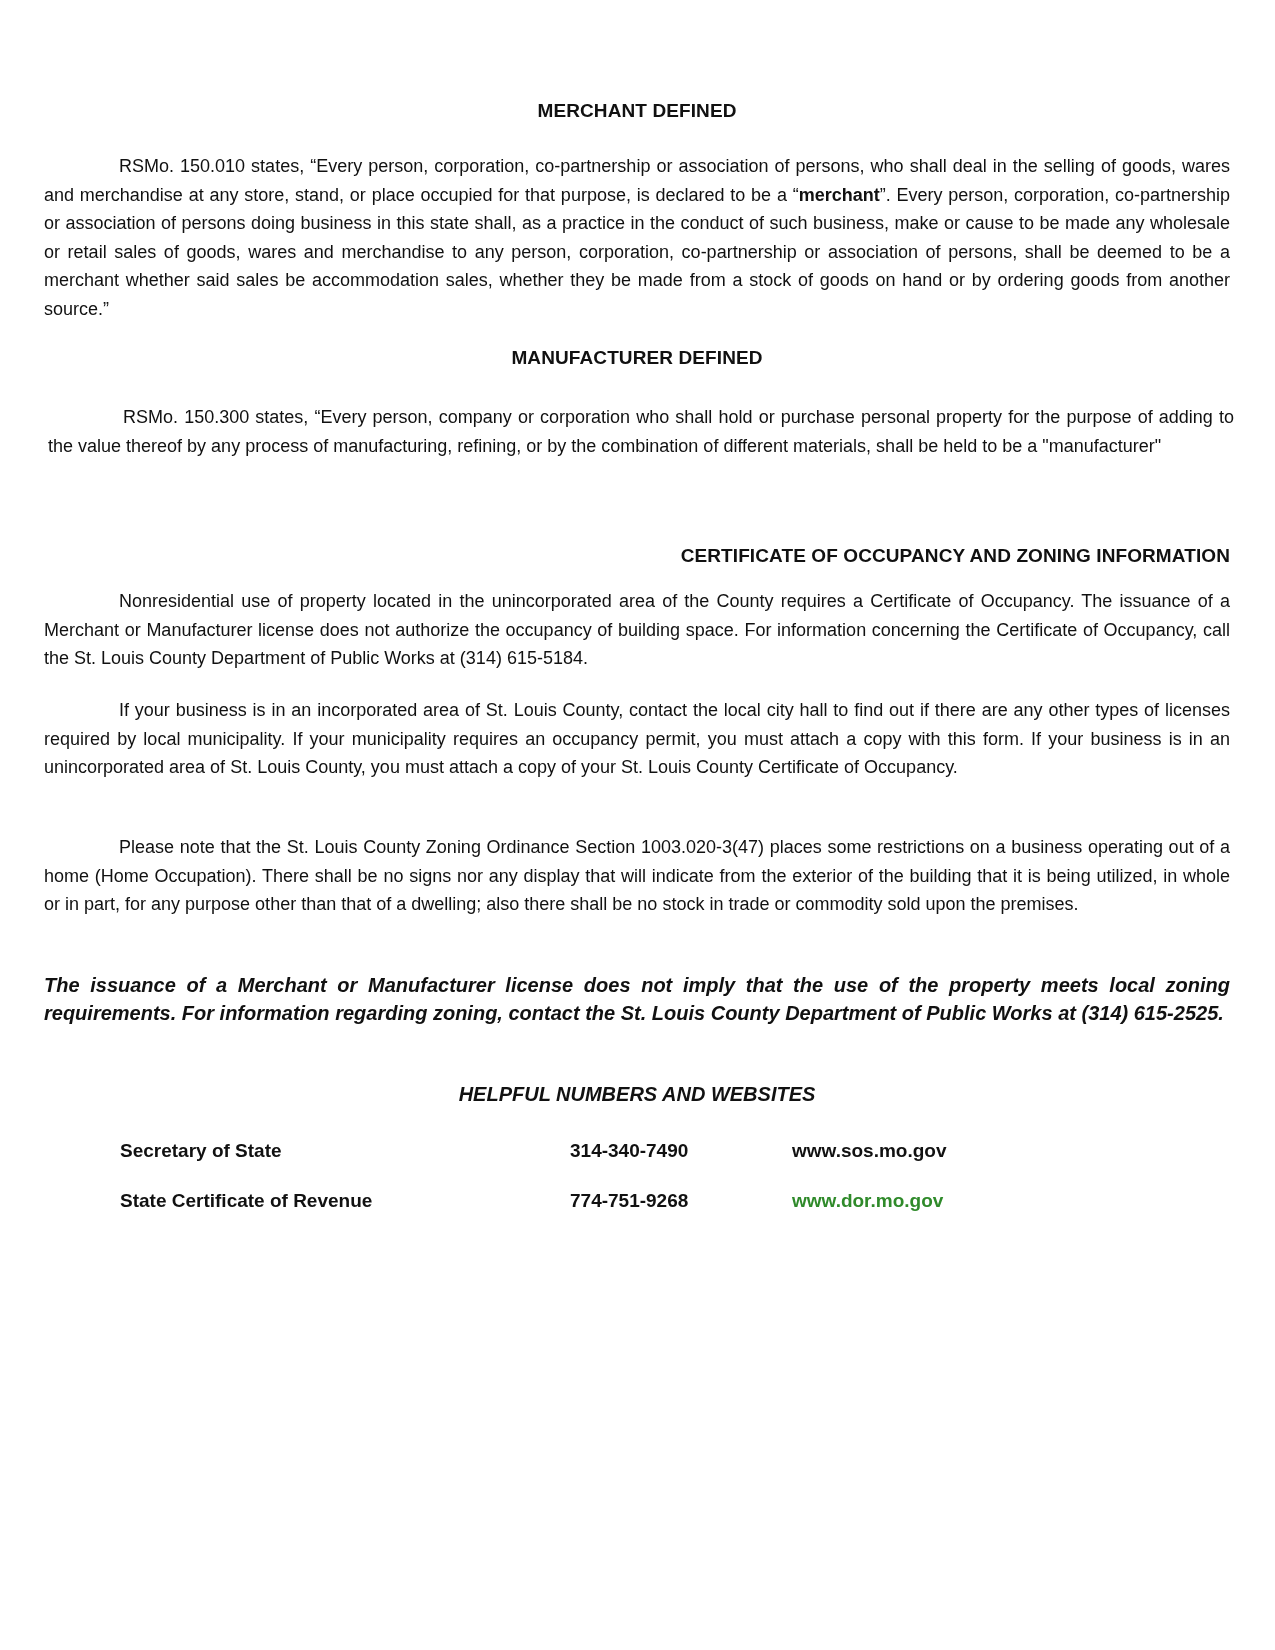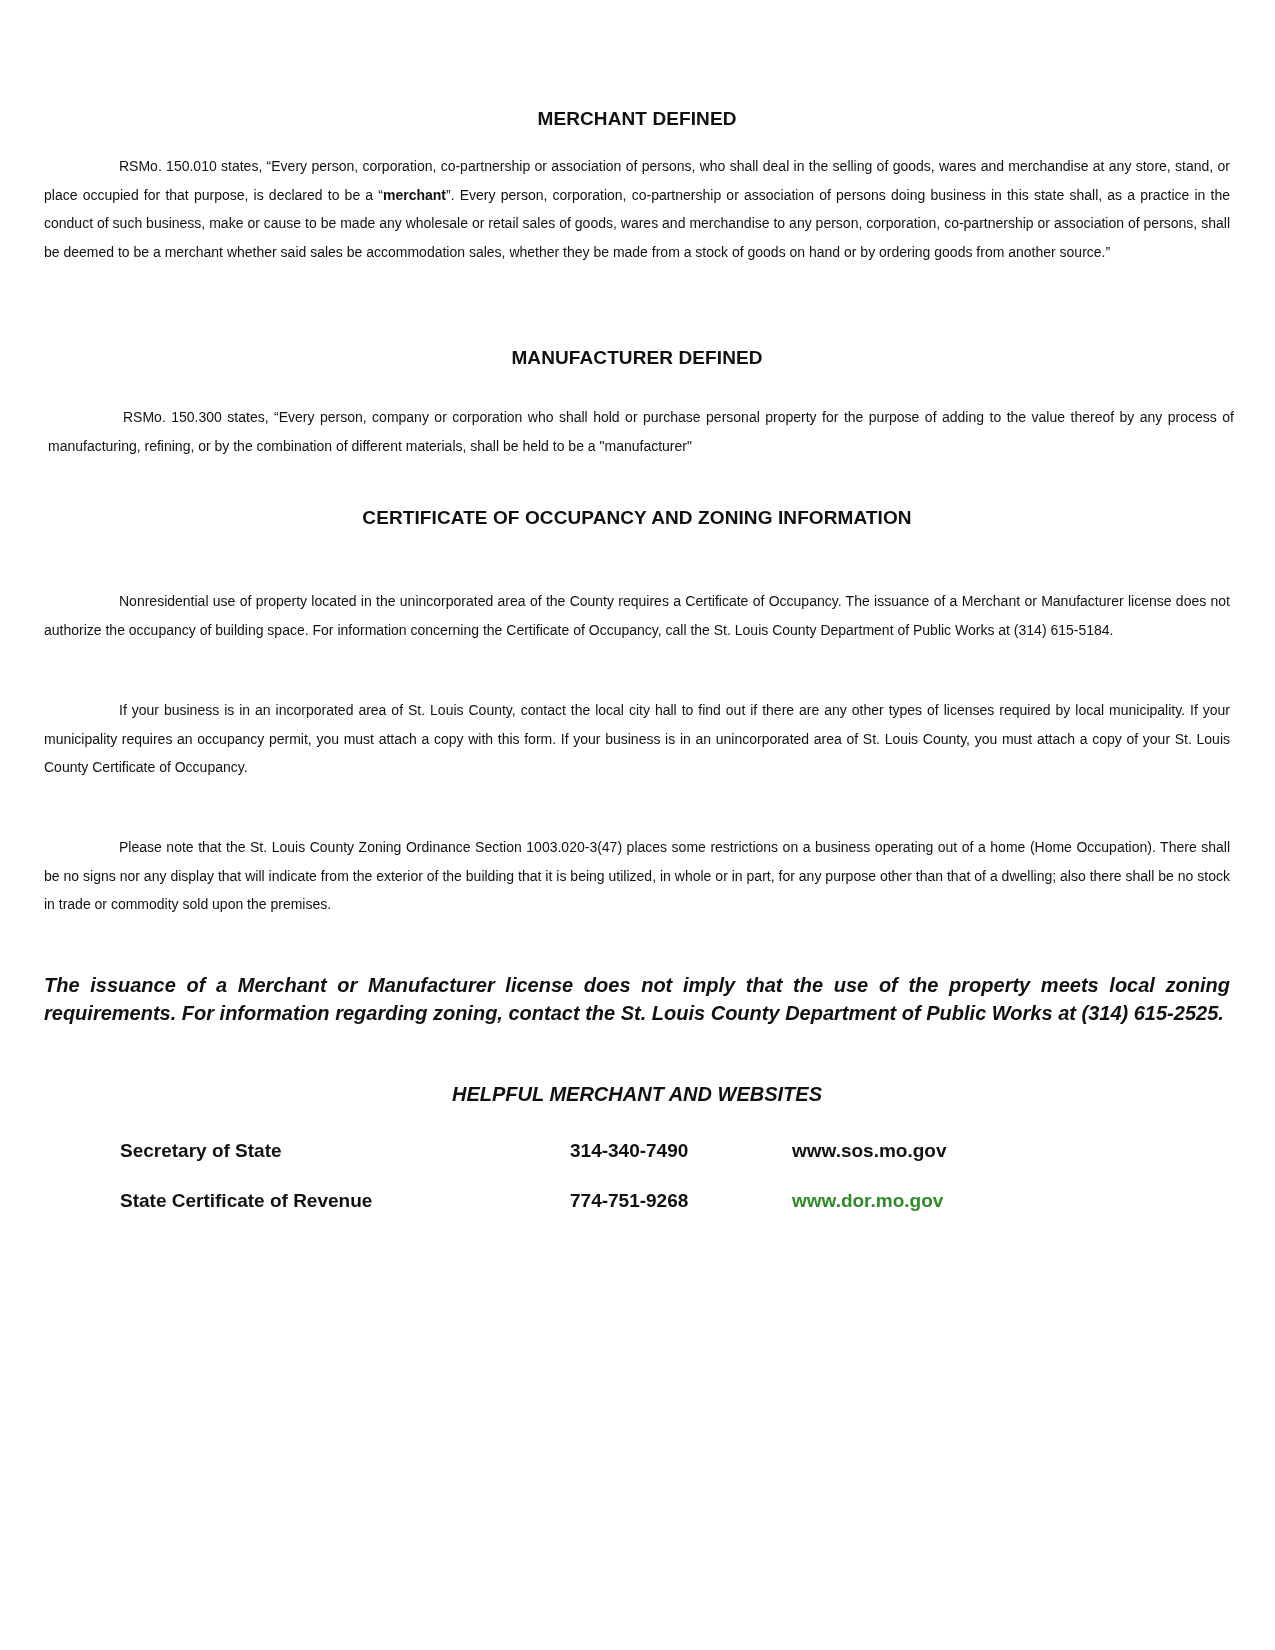--- a/index.html
+++ b/index.html
@@ -1,47 +1,47 @@
 <!DOCTYPE html>
 <html><head>
 <meta charset="utf-8">
 <style>
   html, body { margin: 0; padding: 0; background: #ffffff; }
   body { width: 1275px; height: 1650px; position: relative; color: #111; font-family: "Liberation Sans", sans-serif; }
   .page { position: absolute; left: 44px; top: 0; width: 1186px; }
   .heading { font-weight: bold; font-size: 19px; text-align: center; position: absolute; left: 0; width: 1186px; letter-spacing: 0.1px; }
-  .para { position: absolute; left: 0; width: 1186px; font-size: 14px; line-height: 28.5px; text-align: justify; text-indent: 75px; }
+  .para { position: absolute; left: 0; width: 1186px; font-size: 18px; line-height: 28.5px; text-align: justify; text-indent: 75px; }
   .italic-note { position: absolute; left: 0; width: 1186px; font-size: 20px; line-height: 28px; font-weight: bold; font-style: italic; text-align: justify; }
   .helpful-title { position: absolute; left: 0; width: 1186px; text-align: center; font-style: italic; font-weight: bold; font-size: 20px; }
   .contact-row { position: absolute; left: 76px; width: 900px; font-weight: bold; font-size: 19px; }
   .contact-row span { position: absolute; top: 0; white-space: nowrap; }
   .c-name { left: 0; }
   .c-phone { left: 450px; }
   .c-web { left: 672px; }
   .link { color: #2f8a2a; }
 </style>
 </head>
 <body>
 
 <div class="page">
 
-  <div class="heading" style="top:108px;">MERCHANT DEFINED</div>
+  <div class="heading" style="top:100px;">MERCHANT DEFINED</div>
   <p class="para" style="top:152px; margin:0;"><span>RSMo. 150.010 states, “Every person, corporation, co-partnership or association of persons, who shall deal in the selling of goods, wares and merchandise at any store, stand, or place occupied for that purpose, is declared to be a “</span><b>merchant</b><span>”.  Every person, corporation, co-partnership or association of persons doing business in this state shall, as a practice in the conduct of such business, make or cause to be made any wholesale or retail sales of goods, wares and merchandise to any person, corporation, co-partnership or association of persons, shall be deemed to be a merchant whether said sales be accommodation sales, whether they be made from a stock of goods on hand or by ordering goods from another source.”</span></p>
 
   <div class="heading" style="top:347px;">MANUFACTURER DEFINED</div>
   <p class="para" style="top:399px; margin:4px;">RSMo. 150.300 states, “Every person, company or corporation who shall hold or purchase personal property for the purpose of adding to the value thereof by any process of manufacturing, refining, or by the combination of different materials, shall be held to be a "manufacturer"</p>
 
-  <div class="heading" style="top:507px;">CERTIFICATE OF OCCUPANCY AND ZONING INFORMATION</div>
+  <div class="heading" style="top:545px;text-align:right;">CERTIFICATE OF OCCUPANCY AND ZONING INFORMATION</div>
   <p class="para" style="top:587px; margin:0;">Nonresidential use of property located in the unincorporated area of the County requires a Certificate of Occupancy.  The issuance of a Merchant or Manufacturer license does not authorize the occupancy of building space.  For information concerning the Certificate of Occupancy, call the St. Louis County Department of Public Works at (314) 615-5184.</p>
   <p class="para" style="top:696px; margin:0;">If your business is in an incorporated area of St. Louis County, contact the local city hall to find out if there are any other types of licenses required by local municipality.  If your municipality requires an occupancy permit, you must attach a copy with this form.  If your business is in an unincorporated area of St. Louis County, you must attach a copy of your St. Louis County Certificate of Occupancy.</p>
   <p class="para" style="top:833px; margin:0;">Please note that the St. Louis County Zoning Ordinance Section 1003.020-3(47) places some restrictions on a business operating out of a home (Home Occupation).  There shall be no signs nor any display that will indicate from the exterior of the building that it is being utilized, in whole or in part, for any purpose other than that of a dwelling; also there shall be no stock in trade or commodity sold upon the premises.</p>
 
   <p class="italic-note" style="top:971px; margin:0;">The issuance of a Merchant or Manufacturer license does not imply that the use of the property meets local zoning requirements.  For information regarding zoning, contact the St. Louis County Department of Public Works at (314) 615-2525.</p>
 
-  <div class="helpful-title" style="top:1083px;">HELPFUL MERCHANT AND WEBSITES</div>
+  <div class="helpful-title" style="top:1083px;">HELPFUL NUMBERS AND WEBSITES</div>
 
   <div class="contact-row" style="top:1140px;">
     <span class="c-name">Secretary of State</span>
     <span class="c-phone">314-340-7490</span>
     <span class="c-web">www.sos.mo.gov</span>
   </div>
 
   <div class="contact-row" style="top:1190px;">
     <span class="c-name">State Certificate of Revenue</span>
     <span class="c-phone">774-751-9268</span>

